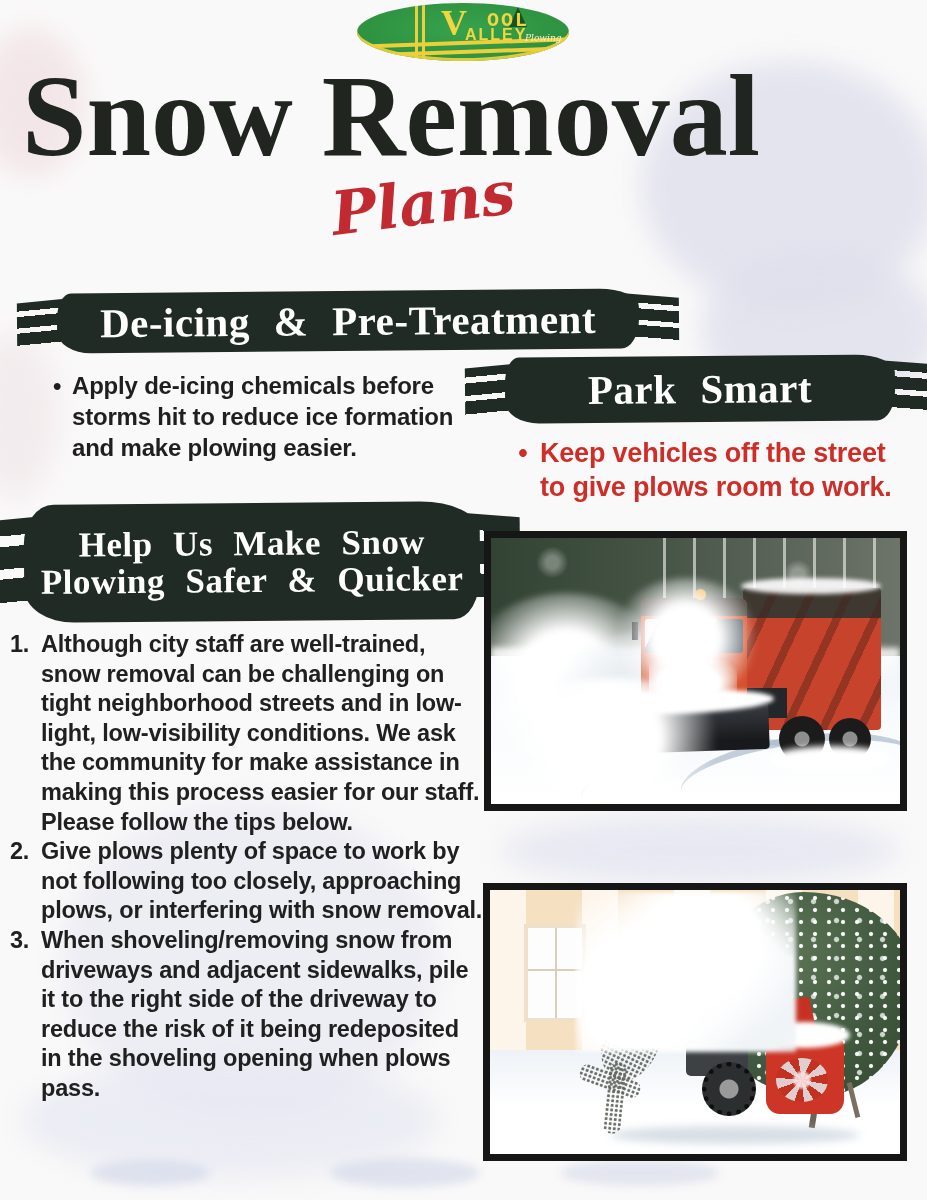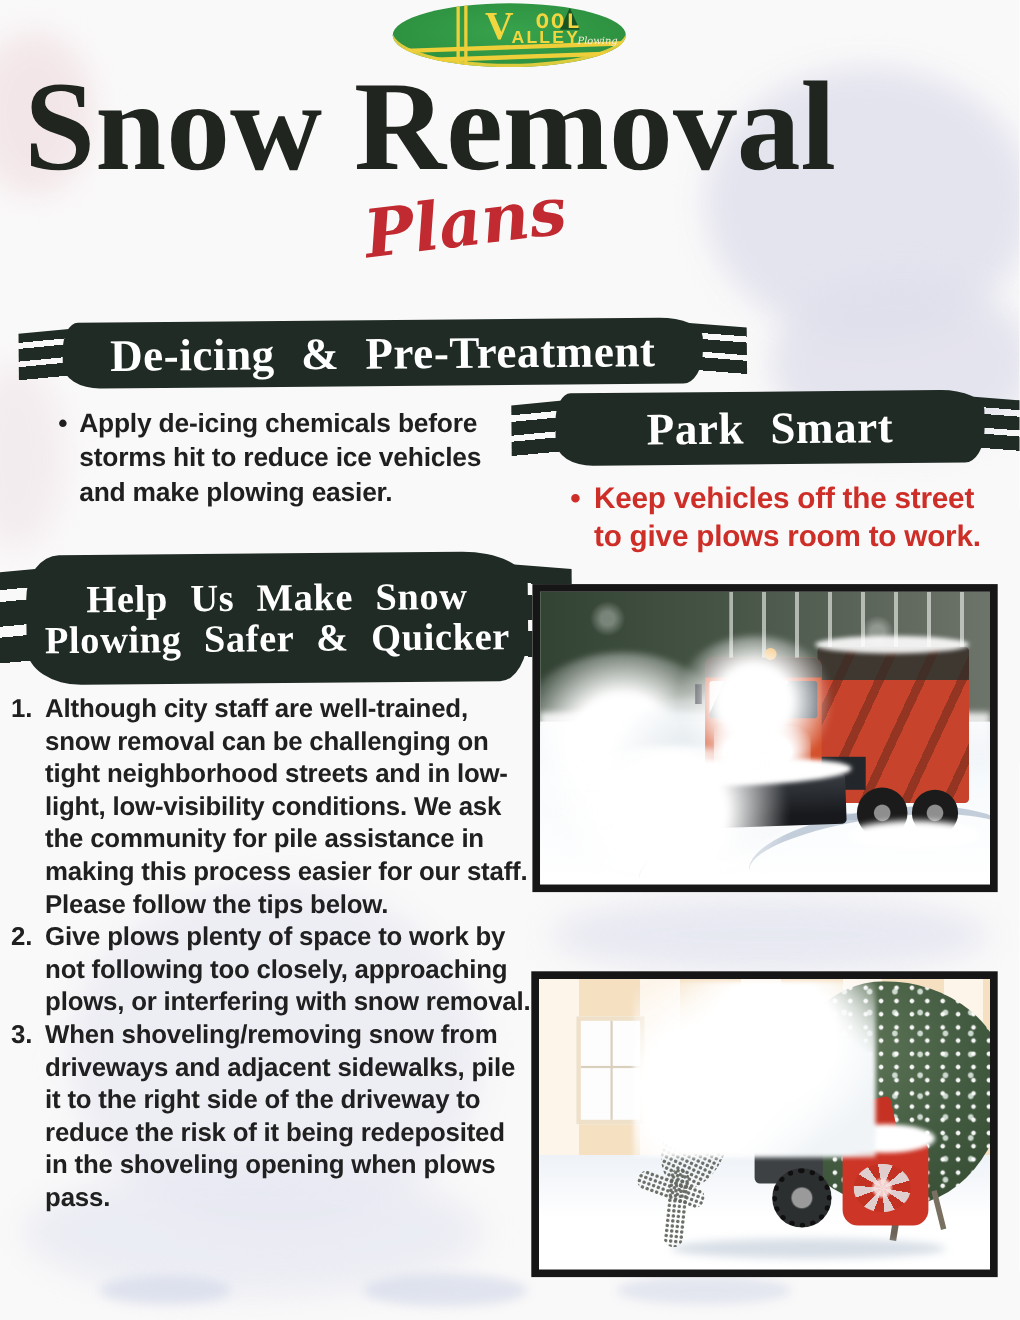--- a/index.html
+++ b/index.html
@@ -207,42 +207,42 @@
   </div>
 
   <div class="title">Snow Removal</div>
   <div class="subtitle">Plans</div>
 
   <div class="brush brush-deicing">
     <span class="txt">De-icing &amp; Pre-Treatment</span>
   </div>
   <div class="bullet-row deicing-bullet">
     <span class="bullet-dot">•</span>
-    <span class="body">Apply de-icing chemicals before storms hit to reduce ice vehicles and make plowing easier.</span>
+    <span class="body">Apply de-icing chemicals before storms hit to reduce ice formation and make plowing easier.</span>
   </div>
 
   <div class="brush brush-park">
     <span class="txt">Park Smart</span>
   </div>
   <div class="bullet-row park-bullet">
     <span class="bullet-dot">•</span>
     <span class="body">Keep vehicles off the street to give plows room to work.</span>
   </div>
 
   <div class="brush brush-help">
     <span class="txt">
       <span>Help Us Make Snow</span><br>
       <span>Plowing Safer &amp; Quicker</span>
     </span>
   </div>
 
   <div class="tips">
     <div class="tip">
       <span class="num">1.</span>
-      <span class="body">Although city staff are well-trained, snow removal can be challenging on tight neighborhood streets and in low-light, low-visibility conditions. We ask the community for pile assistance in making this process easier for our staff. Please follow the tips below.</span>
+      <span class="body">Although city staff are well-trained, snow removal can be challenging on tight neighborhood streets and in low-light, low-visibility conditions. We ask the community for make assistance in making this process easier for our staff. Please follow the tips below.</span>
     </div>
     <div class="tip">
       <span class="num">2.</span>
       <span class="body">Give plows plenty of space to work by not following too closely, approaching plows, or interfering with snow removal.</span>
     </div>
     <div class="tip">
       <span class="num">3.</span>
       <span class="body">When shoveling/removing snow from driveways and adjacent sidewalks, pile it to the right side of the driveway to reduce the risk of it being redeposited in the shoveling opening when plows pass.</span>
     </div>
   </div>

